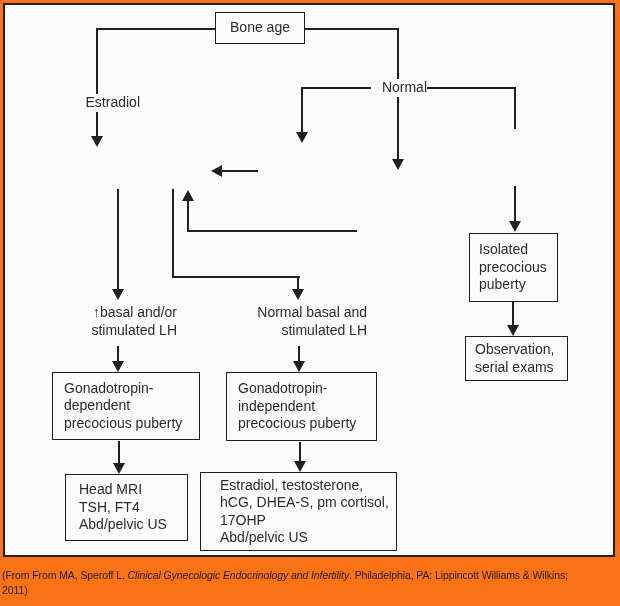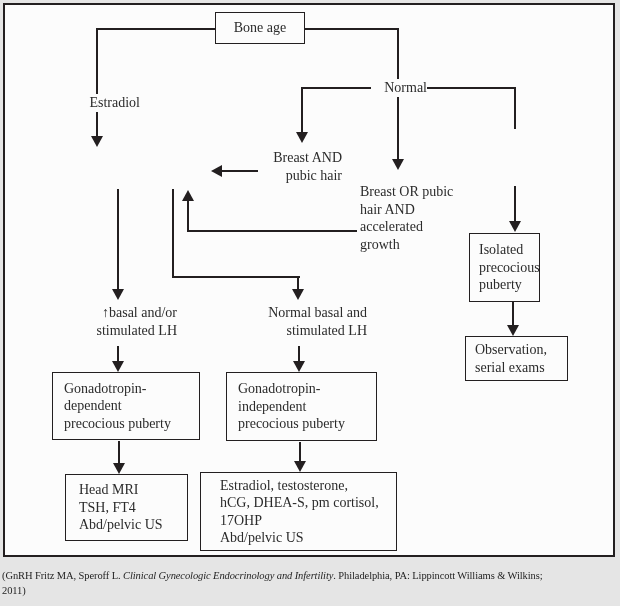--- a/index.html
+++ b/index.html
@@ -1,20 +1,20 @@
 <!DOCTYPE html>
 <html><head>
 <meta charset="utf-8">
 <style>
   * { margin:0; padding:0; box-sizing:border-box; }
   html,body { background:#ffffff; }
   #stage {
     position:relative; width:620px; height:606px;
-    background:#e5e5e5;
-    font-family:Liberation Serif, serif;
+    background:#f97316;
+    font-family:Liberation Sans, sans-serif;
     color:#2b2b2b; overflow:hidden;
   }
   .frame { position:absolute; left:3px; top:3px; width:612px; height:554px;
            border:2px solid #231f20; background:#fcfcfc; }
   .node {
     position:absolute; border:1.5px solid #231f20; background:#fcfcfc;
     display:flex; flex-direction:column; justify-content:center;
     font-size:14px; line-height:17.5px; white-space:pre-line; z-index:4;
   }
   .node.ctr { align-items:center; text-align:center; }
@@ -88,21 +88,21 @@
 
   <div class="vline" style="left:299px; top:442px; width:2px;  height:19px;"></div>
   <div class="arr down" style="left:294px; top:461px;"></div>
 
   <div class="vline" style="left:512px; top:302px; width:2px;  height:23px;"></div>
   <div class="arr down" style="left:507px; top:325px;"></div>
 
   <div class="node ctr" style="left:215px; top:12px;  width:90px;  height:32px;">Bone age</div>
 
 
-  <div class="node" style="left:469px; top:233px; width:71px;  height:69px; padding-left:9px;">Isolated
+  <div class="node" style="left:469px; top:233px; width:89px;  height:69px; padding-left:9px;">Isolated
 precocious
 puberty</div>
 
   <div class="node" style="left:465px; top:336px; width:103px; height:45px; padding-left:9px;">Observation,
 serial exams</div>
 
   <div class="node" style="left:52px;  top:372px; width:148px; height:68px; padding-left:11px;">Gonadotropin-
 dependent
 precocious puberty</div>
 
@@ -116,33 +116,27 @@
 
   <div class="node" style="left:200px; top:472px; width:197px; height:79px; padding-left:19px;">Estradiol, testosterone,
 hCG, DHEA-S, pm cortisol,
 17OHP
 Abd/pelvic US</div>
 
   <div class="lbl ctr bg" style="left:64px;  top:94px;  width:76px;">Estradiol</div>
 
   <div class="lbl ctr bg" style="left:371px; top:79px;  width:56px;">Normal</div>
 
-  <div class="lbl ctr" style="left:250px; top:149px; width:92px;">Breast AND
-pubic hair</div>
 
-  <div class="lbl" style="left:360px; top:183px; width:118px;">Breast OR pubic
-hair AND
-accelerated
-growth</div>
 
 
   <div class="lbl ctr" style="left:57px;  top:304px; width:120px;">↑basal and/or
 stimulated LH</div>
 
   <div class="lbl ctr" style="left:247px; top:304px; width:120px;">Normal basal and
 stimulated LH</div>
 
   <div class="caption">
-    <span>(GnRH Fritz MA, Speroff L. </span><span class="ital">Clinical Gynecologic Endocrinology and Infertility</span><span>. Philadelphia, PA: Lippincott Williams &amp; Wilkins;</span>
+    <span>(From From MA, Speroff L. </span><span class="ital">Clinical Gynecologic Endocrinology and Infertility</span><span>. Philadelphia, PA: Lippincott Williams &amp; Wilkins;</span>
     <span class="line2">2011)</span>
   </div>
 
 </div>
 
 </body></html>

